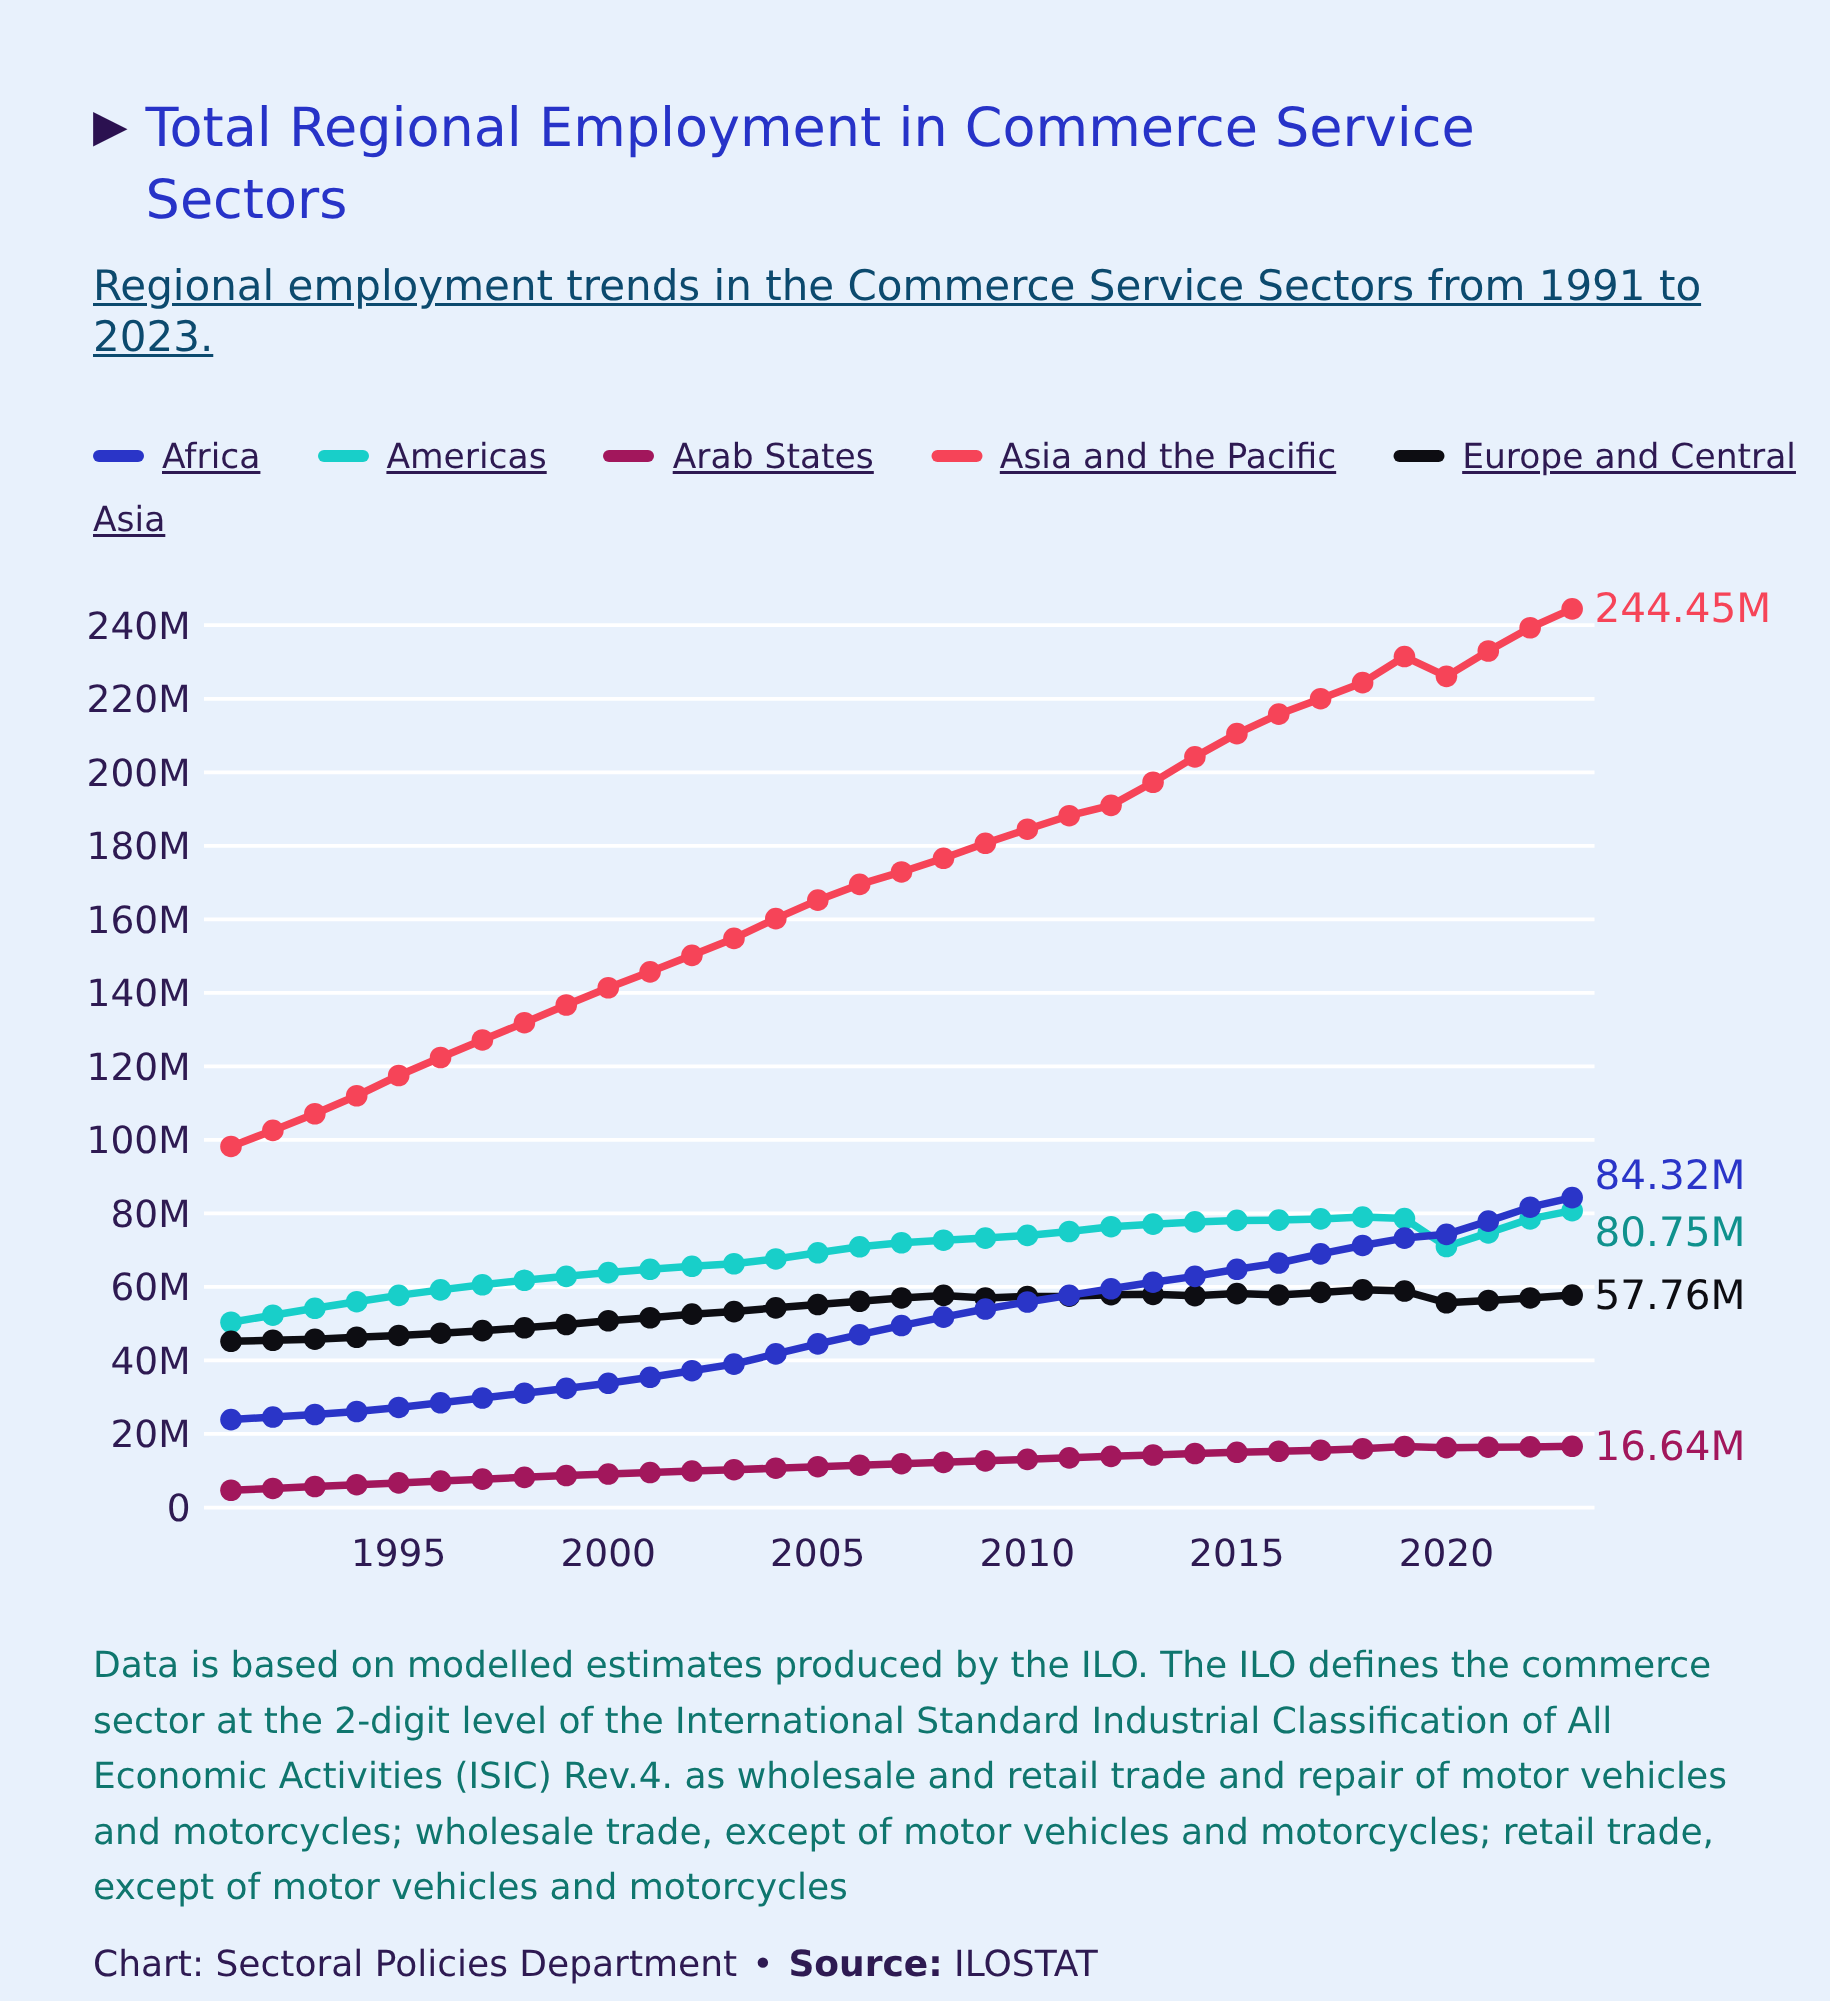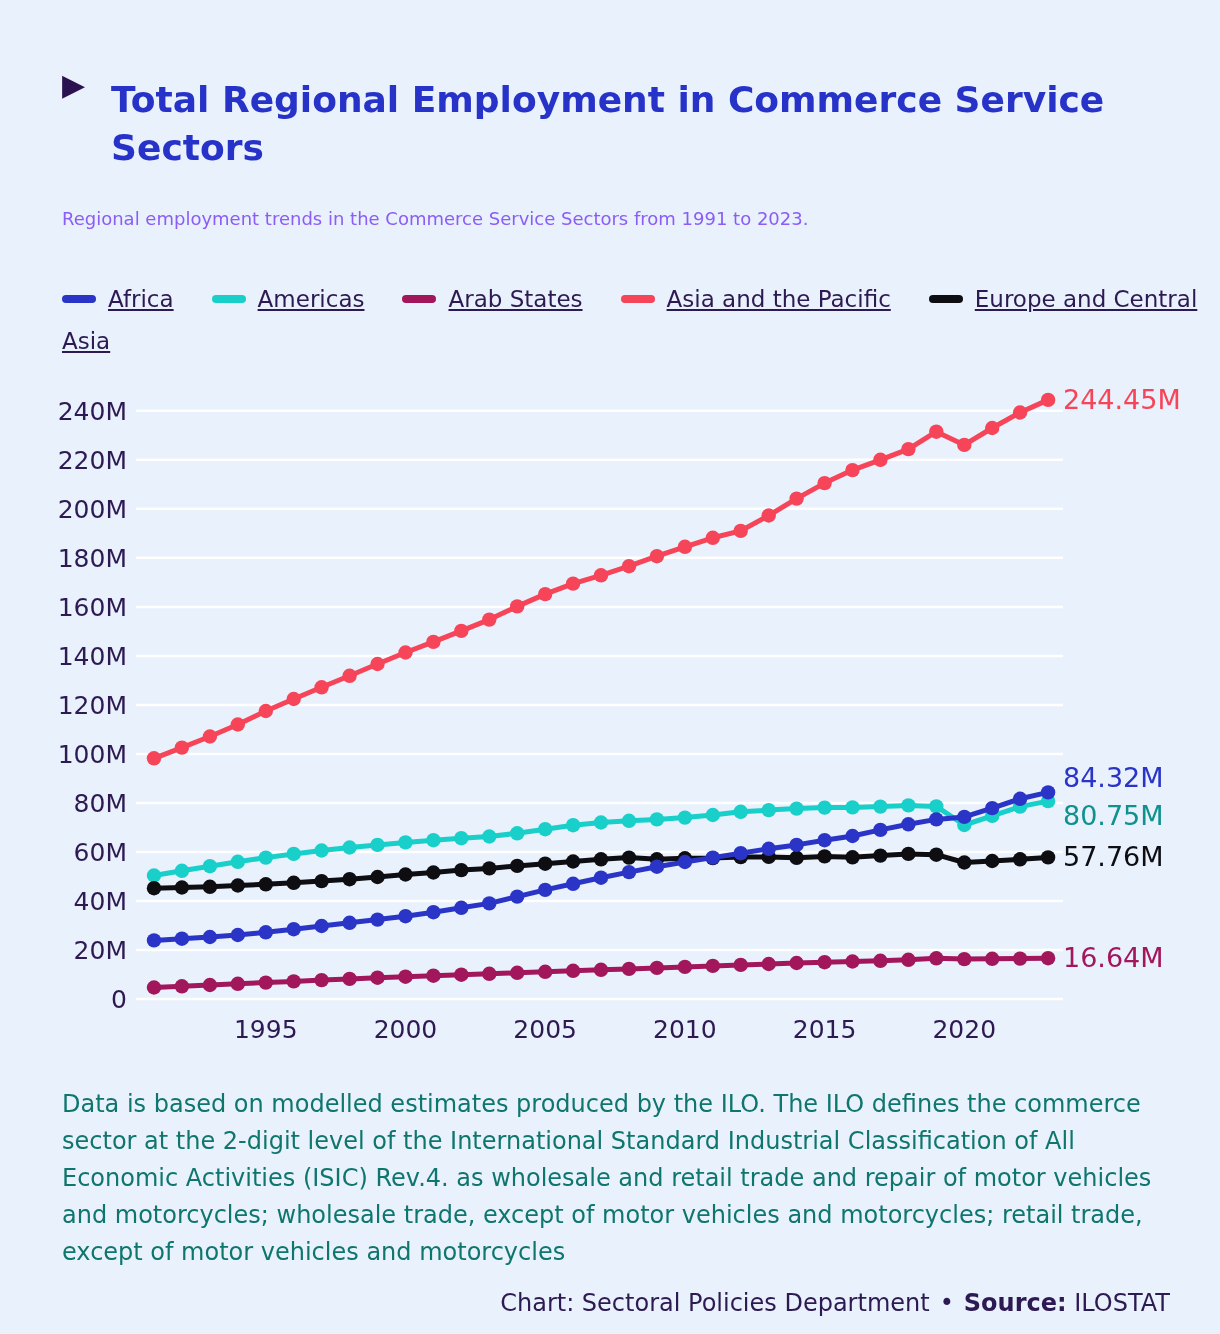--- a/index.html
+++ b/index.html
@@ -21,32 +21,33 @@
     width: 1060px;
   }
   .arrow {
     color: #2b1150;
     font-size: 30px;
     line-height: 46px;
     margin-right: 12px;
     flex: 0 0 auto;
   }
   h1.page-title {
-    margin: 14px;
+    margin: 0;
     font-size: 36px;
     line-height: 48px;
-    font-weight: bold;
+    font-weight: normal;
     color: #2733c8;
     width: 1010px;
   }
   p.subtitle {
     margin: 16px 0 0 0;
-    font-size: 18px;
+    font-size: 28px;
     line-height: 34px;
-    color: #8b5cf6;
+    color: #0c4a6e;
+    text-decoration: underline;
   }
   .legend {
     margin-top: 42px;
     width: 1160px;
     font-size: 23px;
     line-height: 42px;
     color: #2e1a52;
   }
   .legend-item { margin-right: 38px; text-decoration: underline; }
   .legend-swatch {
@@ -73,21 +74,20 @@
     margin: 30px 0 0 0;
     font-size: 24px;
     line-height: 37px;
     color: #0f766e;
     width: 1105px;
   }
   p.credit {
     margin: 18px 0 16px 0;
     font-size: 24px;
     color: #2e1a52;
-    text-align: right;
   }
   .credit .sep { margin: 0 10px; }
   .credit .src-label { font-weight: bold; }
 </style>
 </head>
 <body>
 
 <div class="content">
 
   <div class="title-row">

